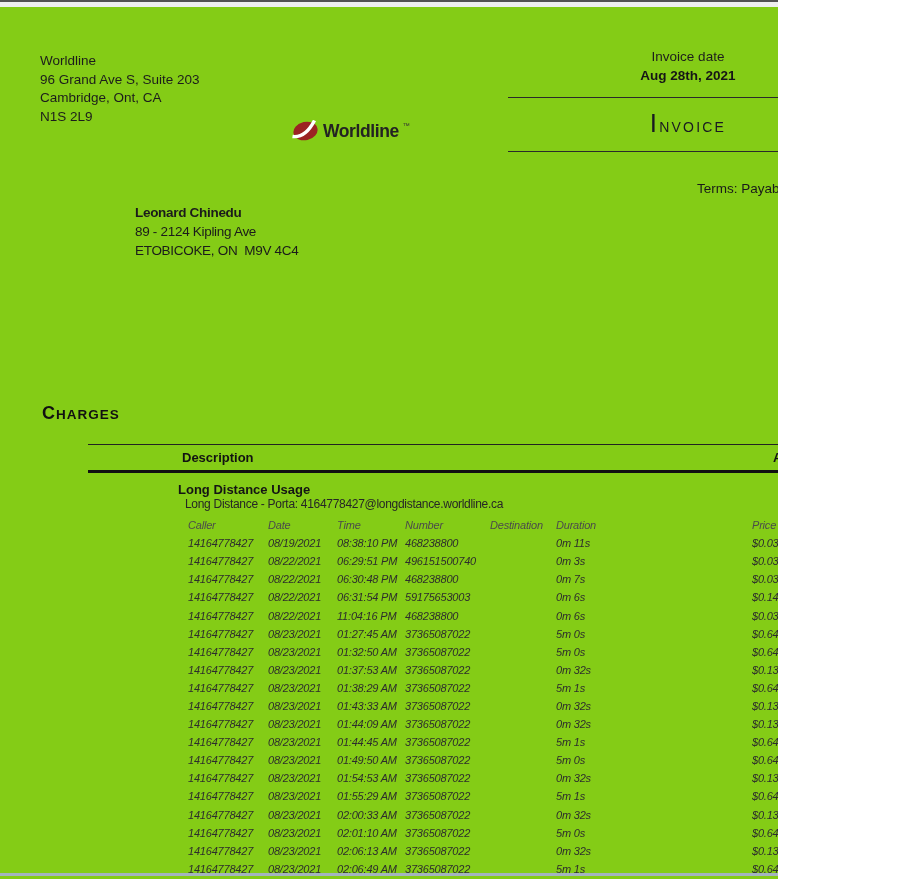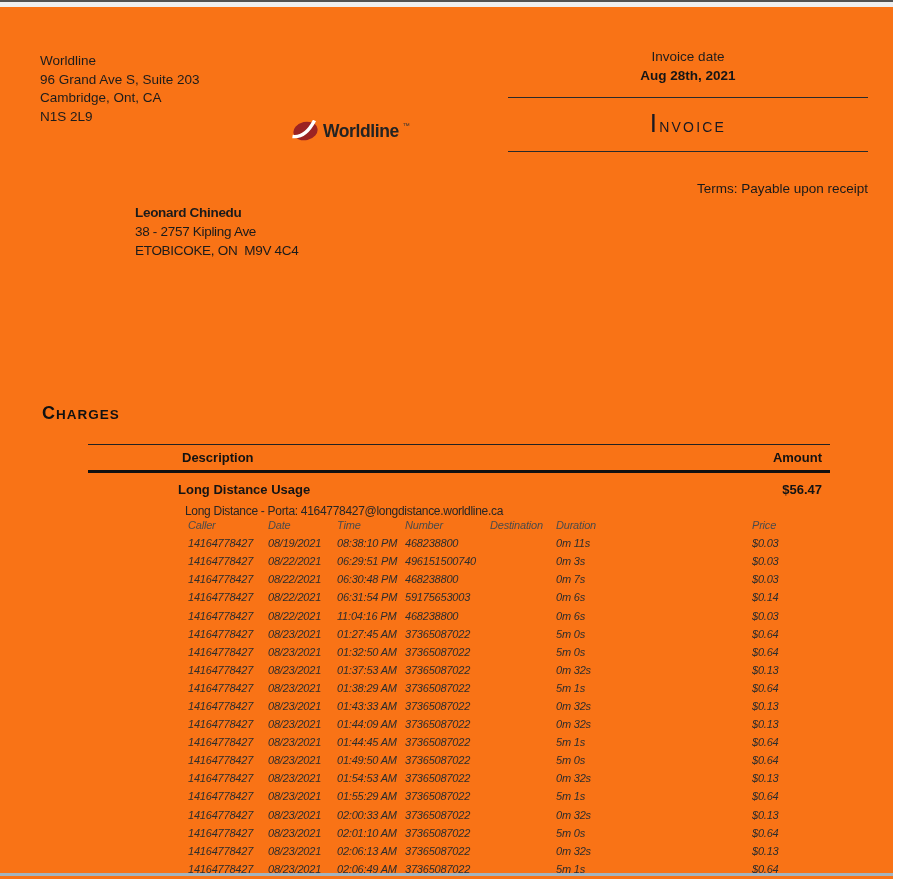--- a/index.html
+++ b/index.html
@@ -1,19 +1,19 @@
 <!DOCTYPE html>
 <html><head>
 <meta charset="utf-8">
 <style>
   * { margin:0; padding:0; box-sizing:border-box; }
   html,body { background:#ffffff; }
   body { font-family:"Liberation Sans", sans-serif; color:#1d1d1d; }
   .page {
-    position:relative; width:893px; height:879px; background:#f97316;
+    position:relative; width:778px; height:879px; background:#84cc16;
     overflow:hidden;
   }
   
   .edge-top    { position:absolute; left:0; top:0; width:100%; height:2px; background:#525252; z-index:6; }
   .edge-top2   { position:absolute; left:0; top:2px; width:100%; height:5px; background:#efefef; z-index:6; }
   .edge-right  { position:absolute; left:914px; top:2px; bottom:0; width:1px; background:#9a9a9a; z-index:6; }
   .edge-bottom { position:absolute; left:0; top:873px; width:100%; height:3px; background:#a4b4bf; z-index:7; }
 
   
   .company-address { position:absolute; left:40px; top:52px; font-size:13.5px; line-height:18.5px; color:#1c1c1c; }
@@ -46,21 +46,21 @@
 
   .charges-table { position:absolute; left:88px; top:444px; width:742px; }
   .hr-thin  { height:1px; background:#222; }
   .hr-thick { height:3px; background:#111; }
   .ct-header { display:flex; justify-content:space-between; margin-top:5px; margin-bottom:5px; }
   .ct-desc-h  { margin-left:94px; font-size:13px; font-weight:700; color:#121212; }
   .ct-amt-h   { padding-right:8px; font-size:13px; font-weight:700; color:#121212; }
   .ct-item { display:flex; justify-content:space-between; margin-top:9px;gap:8px; }
   .ct-item-name { margin-left:90px; font-size:13px; font-weight:700; color:#141414; }
   .ct-item-amt  { padding-right:8px; font-size:13px; font-weight:700; color:#141414; }
-  .ct-sub { margin-left:97px; margin-top:7px; font-size:12px; letter-spacing:-0.3px; color:#262626; }
+  .ct-sub { margin-left:97px; margin-top:0; font-size:12px; letter-spacing:-0.3px; color:#262626; }
 
   
   .call-detail { position:absolute; left:188px; top:516px; width:642px; font-size:11px;
                  letter-spacing:-0.2px; color:#2d2d2d; }
   .cd-row { display:grid; grid-template-columns:80px 69px 68px 85px 66px 196px 78px;
             height:18.1px; align-items:center;font-style:italic; }
   .cd-head { color:#4b4b4b; }
   .cd-cell { overflow:hidden; white-space:nowrap; }
 </style>
 </head>
@@ -100,21 +100,21 @@
   </div>
 
   <div class="rule-a"></div>
   <div class="invoice-title">INVOICE</div>
   <div class="rule-b"></div>
 
   <div class="terms">Terms: Payable upon receipt</div>
 
   <div class="recipient">
     <div class="line name">Leonard Chinedu</div>
-    <div class="line">38 - 2757 Kipling Ave</div>
+    <div class="line">89 - 2124 Kipling Ave</div>
     <div class="line">ETOBICOKE, ON  M9V 4C4</div>
   </div>
 
   <div class="charges-heading">CHARGES</div>
 
   <div class="charges-table">
     <div class="hr-thin"></div>
     <div class="ct-header">
       <span class="ct-desc-h">Description</span>
       <span class="ct-amt-h">Amount</span>

